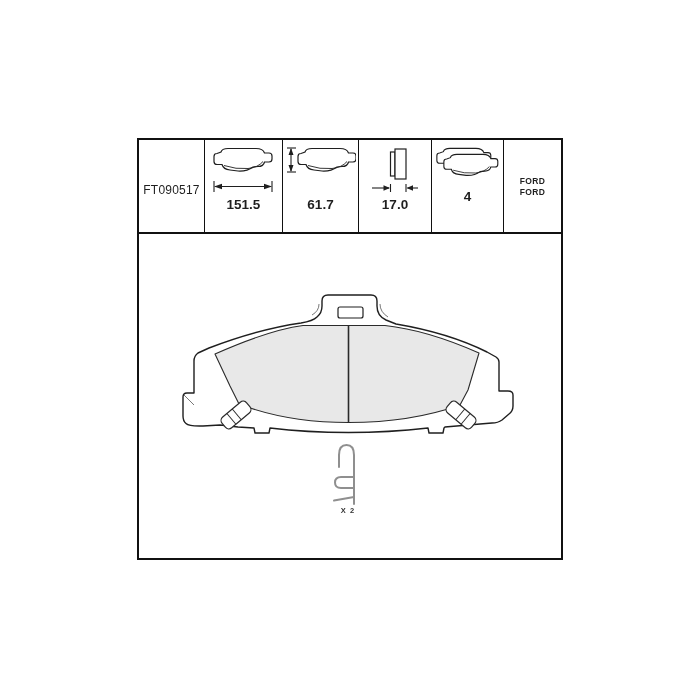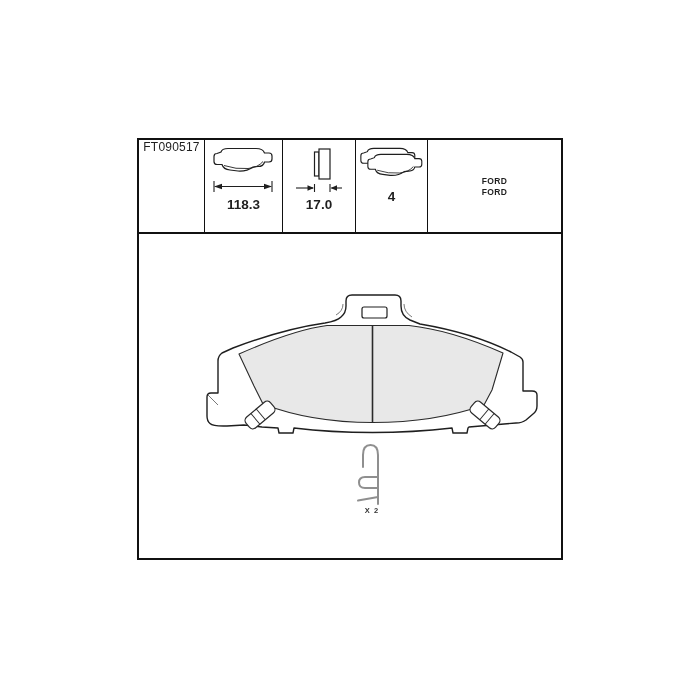--- a/index.html
+++ b/index.html
@@ -7,27 +7,27 @@
           font-family:"Liberation Sans", sans-serif;color:#1f1f1f;}
   .frame{position:absolute;left:137px;top:138px;width:426px;height:422px;
          border:2px solid #111;box-sizing:border-box;background:#fff;}
   
   .spec-table{display:flex;height:94px;border-bottom:2px solid #111;box-sizing:border-box;}
   .cell{box-sizing:border-box;border-right:1.5px solid #111;display:flex;flex-direction:column;
         align-items:center;flex:0 0 auto;}
   .cell:last-child{border-right:none;flex:1 1 auto;}
   .c1{width:66px;justify-content:flex-start;}
   .c2{width:78px;}.c3{width:76px;}.c4{width:73px;}.c5{width:72px;}
-  .part-number{font-size:12px;letter-spacing:0.2px;}
+  .part-number{margin-top:43px;font-size:12px;letter-spacing:0.2px;}
   .icon-box{margin-top:5px;}
   .dim-value{margin-top:2px;font-size:13.5px;font-weight:bold;}
   .makes{padding-top:36px;text-align:center;font-size:8.5px;font-weight:bold;
          line-height:10.5px;letter-spacing:0.4px;}
   
-  .drawing{position:relative;width:421px;height:414px;margin-left:24px;}
+  .drawing{position:relative;width:421px;height:414px;}
   .clip-qty{position:absolute;left:192px;top:272px;width:34px;text-align:center;
             font-size:7.5px;font-weight:bold;color:#333;letter-spacing:1px;}
   svg{display:block;}
 </style>
 </head>
 <body>
 
 <div class="canvas">
   <div class="frame">
 
@@ -48,23 +48,43 @@
               <line x1="5" y1="36" x2="5" y2="47"></line>
               <line x1="63" y1="36" x2="63" y2="47"></line>
               <line x1="6" y1="41.5" x2="62" y2="41.5"></line>
             </g>
             <g fill="#1f1f1f" stroke="none">
               <polygon points="5,41.5 13,38.8 13,44.2"></polygon>
               <polygon points="63,41.5 55,38.8 55,44.2"></polygon>
             </g>
           </svg>
         </span>
-        <span class="dim-value">118.3</span>
+        <span class="dim-value">151.5</span>
       </div>
 
+      <div class="cell c3">
+        <span class="icon-box">
+          <svg width="70" height="50" viewBox="0 0 70 50">
+            <g transform="translate(10,2)" fill="none" stroke="#1f1f1f" stroke-width="1.2">
+              <path d="M 9,5 Q 10,1.5 16,1.5 L 44,1.5 Q 51,1.5 52.5,6 L 57,6 Q 60,6 60,9 L 60,12 Q 60,15 57,15 L 52.5,15 Q 51.5,19.5 46,19.5 L 41,20 Q 35,24.5 26,24 L 18,23 Q 11.5,22.5 10,17.5 L 5,17.5 Q 2,17.5 2,14.5 L 2,9.5 Q 2,6.5 5,6.5 Z"></path>
+              <path d="M 12,18.5 Q 24,22.5 36,21.5 Q 46,20.5 51,14.5" stroke-width="0.9"></path>
+            </g>
+            <g stroke="#1f1f1f" stroke-width="1.1">
+              <line x1="1" y1="3" x2="10" y2="3"></line>
+              <line x1="1" y1="27" x2="10" y2="27"></line>
+              <line x1="5" y1="4" x2="5" y2="26"></line>
+            </g>
+            <g fill="#1f1f1f" stroke="none">
+              <polygon points="5,3 2.5,10 7.5,10"></polygon>
+              <polygon points="5,27 2.5,20 7.5,20"></polygon>
+            </g>
+          </svg>
+        </span>
+        <span class="dim-value">61.7</span>
+      </div>
 
       <div class="cell c4">
         <span class="icon-box">
           <svg width="70" height="50" viewBox="0 0 70 50">
             <g fill="#ffffff" stroke="#1f1f1f" stroke-width="1.2">
               <rect x="30.5" y="7" width="4.5" height="24"></rect>
               <rect x="35" y="4" width="11" height="30"></rect>
             </g>
             <g stroke="#1f1f1f" stroke-width="1.1">
               <line x1="30.5" y1="39" x2="30.5" y2="47"></line>

